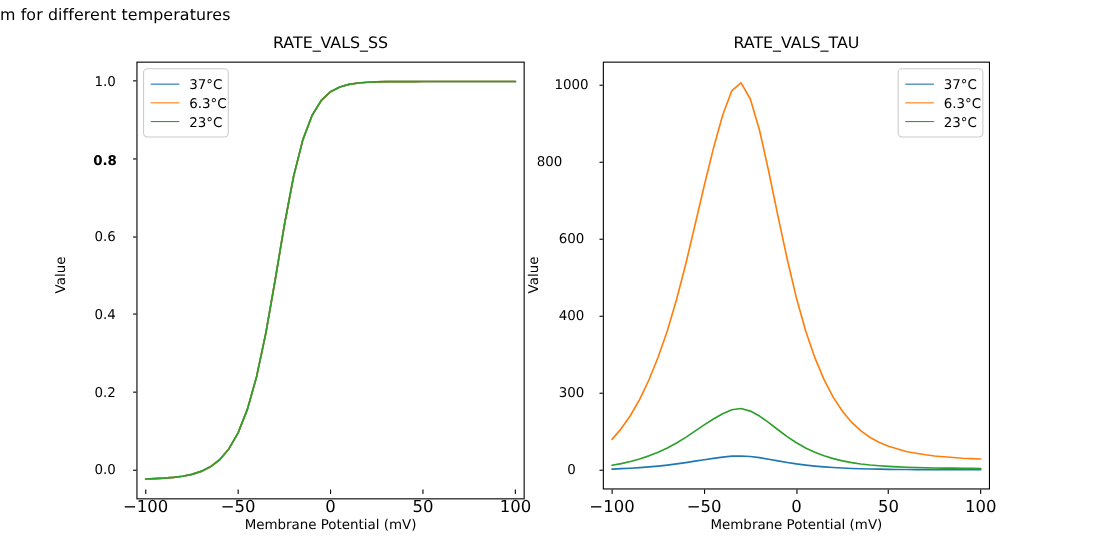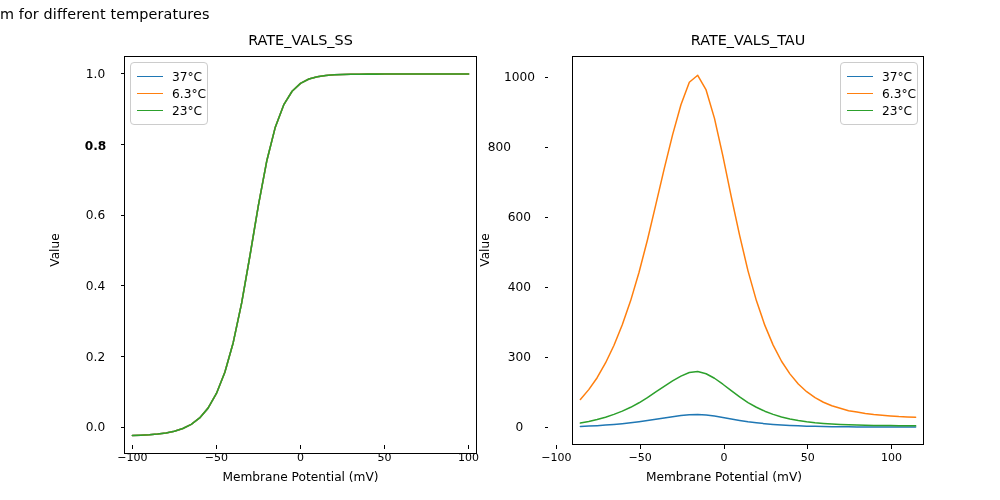--- a/index.html
+++ b/index.html
@@ -25,21 +25,21 @@
   .axtitle{
     position:absolute;width:100%;text-align:center;top:-24px;left:0;
     font-size:14.4px;color:#000;
   }
 
   
   .tick{position:absolute;background:#000;}
   .xtick{width:1.05px;height:3.5px;}
   .ytick{height:1.05px;width:3.5px;}
   .xticklabel{
-    position:absolute;font-size:11px;color:#000;
+    position:absolute;font-size:15px;color:#000;
     transform:translateX(-50%);white-space:nowrap;text-align:center;
   }
   .yticklabel{
     position:absolute;font-size:12.2px;color:#000;
     transform:translateY(-50%);white-space:nowrap;text-align:center;
   }
   .xlabel{
     position:absolute;width:100%;left:0;text-align:center;
     font-size:12.2px;color:#000;
   }
@@ -112,21 +112,21 @@
       <div class="tick ytick" style="left: 120.5px; top: 214.636px;"></div>
       <div class="yticklabel" style="left: 74px; width: 43px; top: 215.136px;">0.6</div>
       <div class="tick ytick" style="left: 120.5px; top: 143.909px;"></div>
       <div class="yticklabel" style="left: 74px; width: 43px; top: 146px; font-weight: bold;">0.8</div>
       <div class="tick ytick" style="left: 120.5px; top: 73.1818px;"></div>
       <div class="yticklabel" style="left: 74px; width: 43px; top: 73.6818px;">1.0</div>
     </div>
   <div class="xlabel" style="left:124px;top:470px;width:353px;">Membrane Potential (mV)</div>
   <div class="ylabel" style="left:-5px;top:243px;width:120px;text-align:center;">Value</div>
 
-  <div class="axes" id="axes-1" style="left:548px;top:56px;width:352px;height:389px;margin-left:24px;">
+  <div class="axes" id="axes-1" style="left:548px;top:56px;width:352px;height:389px;">
     <div class="axtitle">RATE_VALS_TAU</div>
     <svg class="plotsvg" id="svg-1" viewBox="0 0 352 389" preserveAspectRatio="none">
         <path d="M8.38,370.43 L16.76,370.08 L25.14,369.66 L33.52,369.09 L41.90,368.46 L50.29,367.69 L58.67,366.78 L67.05,365.73 L75.43,364.54 L83.81,363.24 L92.19,361.91 L100.57,360.65 L108.95,359.53 L117.33,358.72 L125.71,358.51 L134.10,359.00 L142.48,360.05 L150.86,361.45 L159.24,362.96 L167.62,364.40 L176.00,365.70 L184.38,366.78 L192.76,367.69 L201.14,368.43 L209.52,369.02 L217.90,369.48 L226.29,369.87 L234.67,370.15 L243.05,370.36 L251.43,370.53 L259.81,370.67 L268.19,370.78 L276.57,370.85 L284.95,370.92 L293.33,370.95 L301.71,370.99 L310.10,371.02 L318.48,371.06 L326.86,371.06 L335.24,371.09 L343.62,371.09" fill="none" stroke="#1f77b4" stroke-width="1.5" stroke-linejoin="round" stroke-linecap="round"></path>
         <path d="M8.38,343.44 L16.76,333.63 L25.14,321.71 L33.52,306.99 L41.90,289.47 L50.29,268.80 L58.67,244.61 L67.05,216.23 L75.43,183.99 L83.81,148.59 L92.19,112.85 L100.57,78.85 L108.95,48.71 L117.33,26.28 L125.71,19.27 L134.10,33.99 L142.48,62.38 L150.86,99.88 L159.24,140.53 L167.62,179.43 L176.00,214.83 L184.38,244.61 L192.76,269.15 L201.14,289.12 L209.52,305.24 L217.90,317.86 L226.29,328.02 L234.67,335.73 L243.05,341.69 L251.43,346.25 L259.81,349.75 L268.19,352.20 L276.57,354.66 L284.95,356.06 L293.33,357.46 L301.71,358.51 L310.10,359.21 L318.48,359.91 L326.86,360.61 L335.24,360.96 L343.62,361.31" fill="none" stroke="#ff7f0e" stroke-width="1.5" stroke-linejoin="round" stroke-linecap="round"></path>
         <path d="M8.38,366.99 L16.76,365.45 L25.14,363.56 L33.52,361.21 L41.90,358.41 L50.29,355.11 L58.67,351.29 L67.05,346.77 L75.43,341.62 L83.81,335.98 L92.19,330.30 L100.57,324.87 L108.95,320.07 L117.33,316.46 L125.71,315.41 L134.10,317.72 L142.48,322.24 L150.86,328.23 L159.24,334.68 L167.62,340.88 L176.00,346.53 L184.38,351.26 L192.76,355.18 L201.14,358.37 L209.52,360.93 L217.90,362.93 L226.29,364.54 L234.67,365.77 L243.05,366.71 L251.43,367.45 L259.81,368.01 L268.19,368.43 L276.57,368.78 L284.95,369.02 L293.33,369.23 L301.71,369.41 L310.10,369.51 L318.48,369.62 L326.86,369.73 L335.24,369.80 L343.62,369.87" fill="none" stroke="#2ca02c" stroke-width="1.5" stroke-linejoin="round" stroke-linecap="round"></path>
       </svg>
     <div class="frame"></div>
 
     <div class="legend" id="legend-1" style="right:6px;top:6px;">
       <div class="legend-row">

